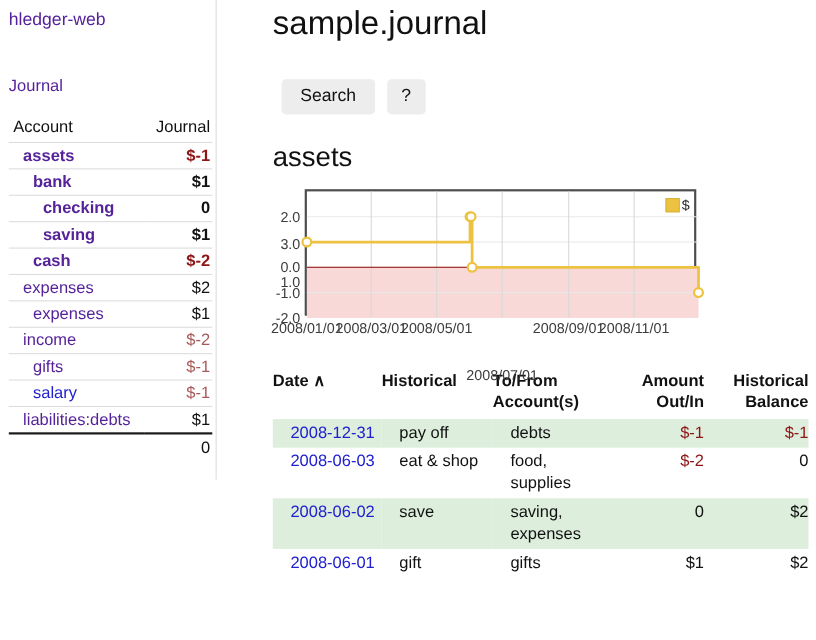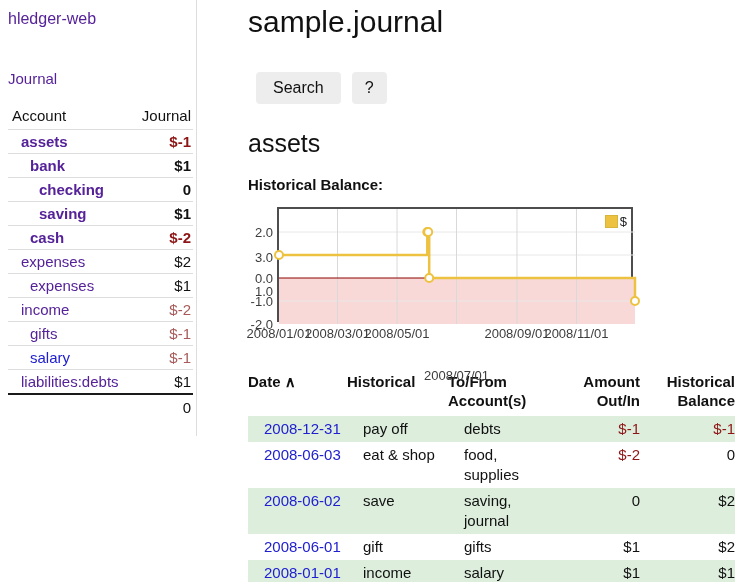--- a/index.html
+++ b/index.html
@@ -144,21 +144,20 @@
 
 <div class="main">
   <h1 class="page-title">sample.journal</h1>
 
   <div class="search-row">
     <button class="btn search-btn">Search</button>
     <button class="btn help-btn">?</button>
   </div>
 
   <h2 class="acct-heading">assets</h2>
-  <div class="chart-title">Historical Balance:</div>
 
   <div class="chart">
     <div class="plot">
       <svg id="plot-svg" width="356" height="115">
           <rect x="0" y="69" width="356" height="46" fill="#f9d8d8"></rect>
           <line x1="0" y1="23" x2="356" y2="23" stroke="#e8e8e8" stroke-width="1"></line>
           <line x1="0" y1="46" x2="356" y2="46" stroke="#e8e8e8" stroke-width="1"></line>
           <line x1="0" y1="92" x2="356" y2="92" stroke="#e8e8e8" stroke-width="1"></line>
           <line x1="58.52054794520548" y1="0" x2="58.52054794520548" y2="115" stroke="#d9d9d9" stroke-width="1"></line>
           <line x1="118.01643835616439" y1="0" x2="118.01643835616439" y2="115" stroke="#d9d9d9" stroke-width="1"></line>
@@ -223,33 +222,26 @@
         <tr class="">
           <td><a href="#" class="date-link">2008-06-03</a></td>
           <td>eat &amp; shop</td>
           <td>food, supplies</td>
           <td class="r neg">$-2</td>
           <td class="r">0</td>
         </tr>
         <tr class="green">
           <td><a href="#" class="date-link">2008-06-02</a></td>
           <td>save</td>
-          <td>saving, journal</td>
+          <td>saving, expenses</td>
           <td class="r">0</td>
           <td class="r">$2</td>
         </tr>
         <tr class="">
           <td><a href="#" class="date-link">2008-06-01</a></td>
           <td>gift</td>
           <td>gifts</td>
           <td class="r">$1</td>
           <td class="r">$2</td>
         </tr>
-        <tr class="green">
-          <td><a href="#" class="date-link">2008-01-01</a></td>
-          <td>income</td>
-          <td>salary</td>
-          <td class="r">$1</td>
-          <td class="r">$1</td>
-        </tr>
       </tbody>
   </table>
 </div>
 
 </body></html>

